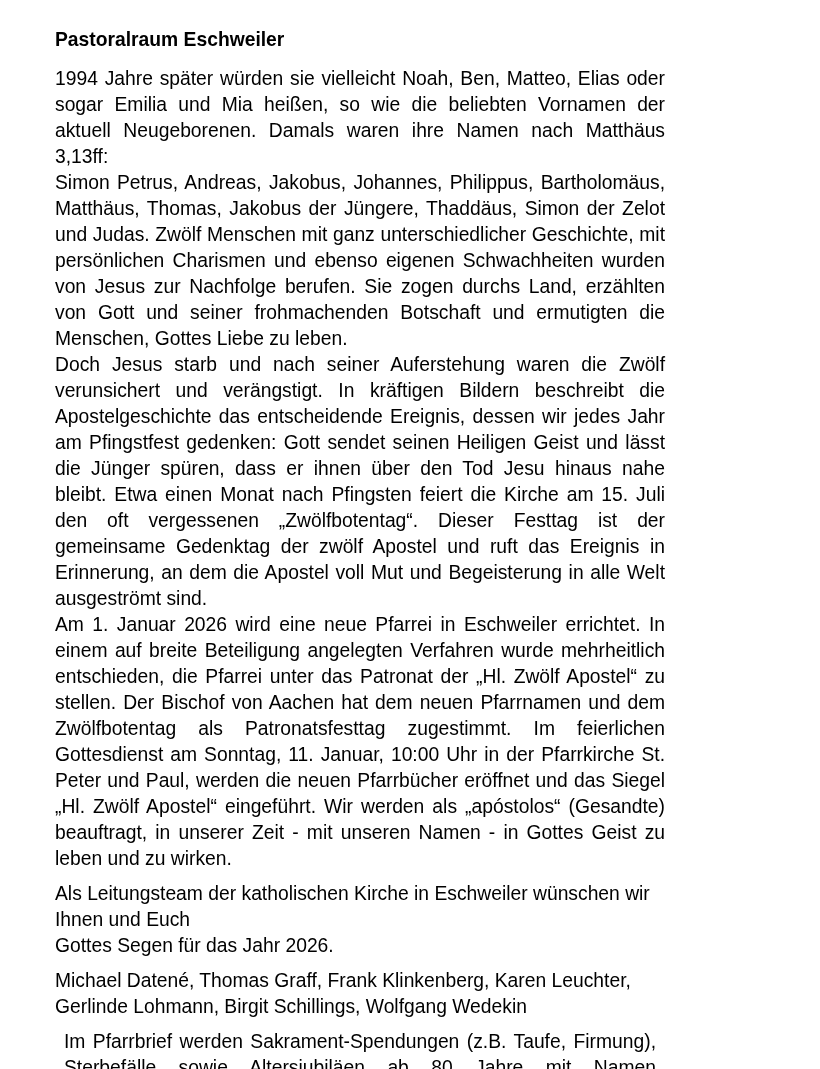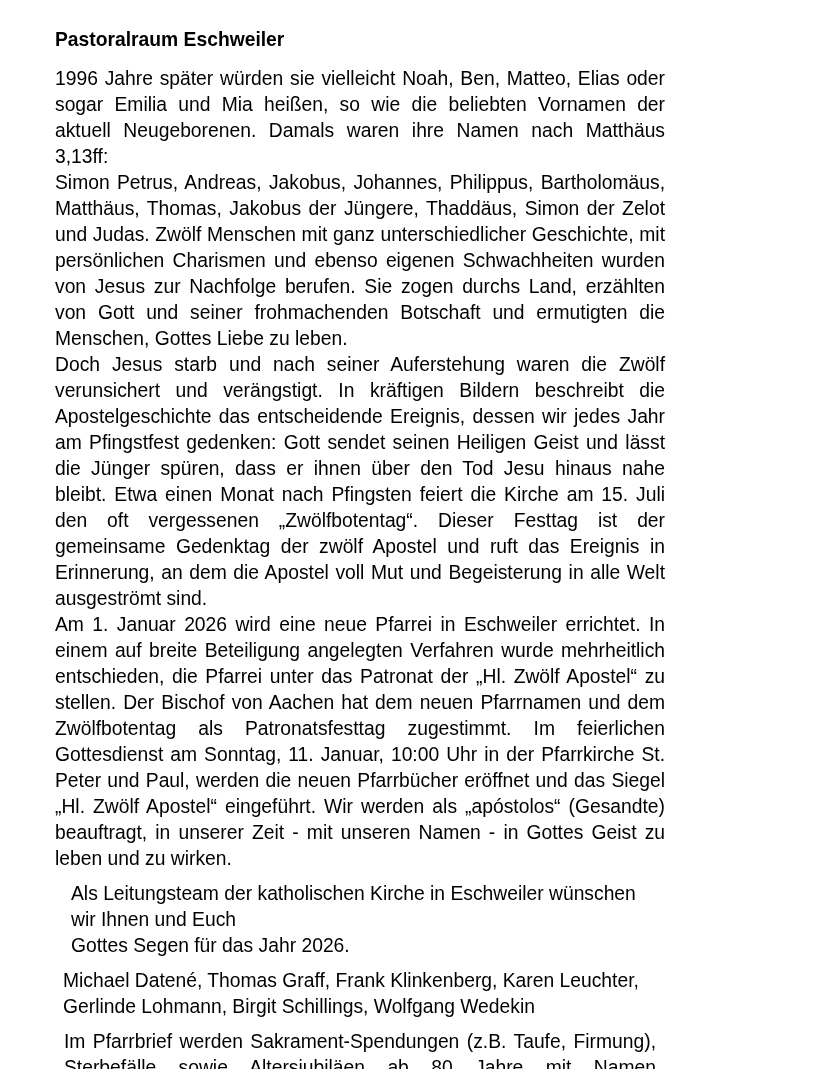--- a/index.html
+++ b/index.html
@@ -35,47 +35,47 @@
     font-weight: bold;
     text-decoration: underline;
     margin: 54px 0 6px 0;
   }
   .intro-block p {
     margin: 0;
     text-align: justify;
     hyphens: none;
   }
   p.closing {
-    margin: 9px 0 0 16px;
+    margin: 9px 0 0 0;
     text-align: left;
     white-space: pre-line;
   }
   p.signatures {
-    margin: 9px 0 0 8px;
+    margin: 9px 0 0 0;
     text-align: left;
   }
   p.justified {
     margin: 9px;
     text-align: justify;
     hyphens: none;
   }
   p.plain {
     margin: 7px 0 0 0;
     text-align: left;
   }
 </style>
 </head>
 <body>
 
 <div class="page">
 
   <h1 class="doc-title">Pastoralraum Eschweiler</h1>
 
   <div class="intro-block">
-    <p>1996 Jahre später würden sie vielleicht Noah, Ben, Matteo, Elias oder sogar Emilia und Mia heißen, so wie die beliebten Vornamen der aktuell Neugeborenen. Damals waren ihre Namen nach Matthäus 3,13ff:</p>
+    <p>1994 Jahre später würden sie vielleicht Noah, Ben, Matteo, Elias oder sogar Emilia und Mia heißen, so wie die beliebten Vornamen der aktuell Neugeborenen. Damals waren ihre Namen nach Matthäus 3,13ff:</p>
     <p>Simon Petrus, Andreas, Jakobus, Johannes, Philippus, Bartholomäus, Matthäus, Thomas, Jakobus der Jüngere, Thaddäus, Simon der Zelot und Judas. Zwölf Menschen mit ganz unterschiedlicher Geschichte, mit persönlichen Charismen und ebenso eigenen Schwachheiten wurden von Jesus zur Nachfolge berufen. Sie zogen durchs Land, erzählten von Gott und seiner frohmachenden Botschaft und ermutigten die Menschen, Gottes Liebe zu leben.</p>
     <p>Doch Jesus starb und nach seiner Auferstehung waren die Zwölf verunsichert und verängstigt. In kräftigen Bildern beschreibt die Apostelgeschichte das entscheidende Ereignis, dessen wir jedes Jahr am Pfingstfest gedenken: Gott sendet seinen Heiligen Geist und lässt die Jünger spüren, dass er ihnen über den Tod Jesu hinaus nahe bleibt. Etwa einen Monat nach Pfingsten feiert die Kirche am 15. Juli den oft vergessenen „Zwölfbotentag“. Dieser Festtag ist der gemeinsame Gedenktag der zwölf Apostel und ruft das Ereignis in Erinnerung, an dem die Apostel voll Mut und Begeisterung in alle Welt ausgeströmt sind.</p>
     <p>Am 1. Januar 2026 wird eine neue Pfarrei in Eschweiler errichtet. In einem auf breite Beteiligung angelegten Verfahren wurde mehrheitlich entschieden, die Pfarrei unter das Patronat der „Hl. Zwölf Apostel“ zu stellen. Der Bischof von Aachen hat dem neuen Pfarrnamen und dem Zwölfbotentag als Patronatsfesttag zugestimmt. Im feierlichen Gottesdienst am Sonntag, 11. Januar, 10:00 Uhr in der Pfarrkirche St. Peter und Paul, werden die neuen Pfarrbücher eröffnet und das Siegel „Hl. Zwölf Apostel“ eingeführt. Wir werden als „apóstolos“ (Gesandte) beauftragt, in unserer Zeit - mit unseren Namen - in Gottes Geist zu leben und zu wirken.</p>
   </div>
 
   <p class="closing">Als Leitungsteam der katholischen Kirche in Eschweiler wünschen wir Ihnen und Euch
 Gottes Segen für das Jahr 2026.</p>
 
   <p class="signatures">Michael Datené, Thomas Graff, Frank Klinkenberg, Karen Leuchter, Gerlinde Lohmann, Birgit Schillings, Wolfgang Wedekin</p>
 

